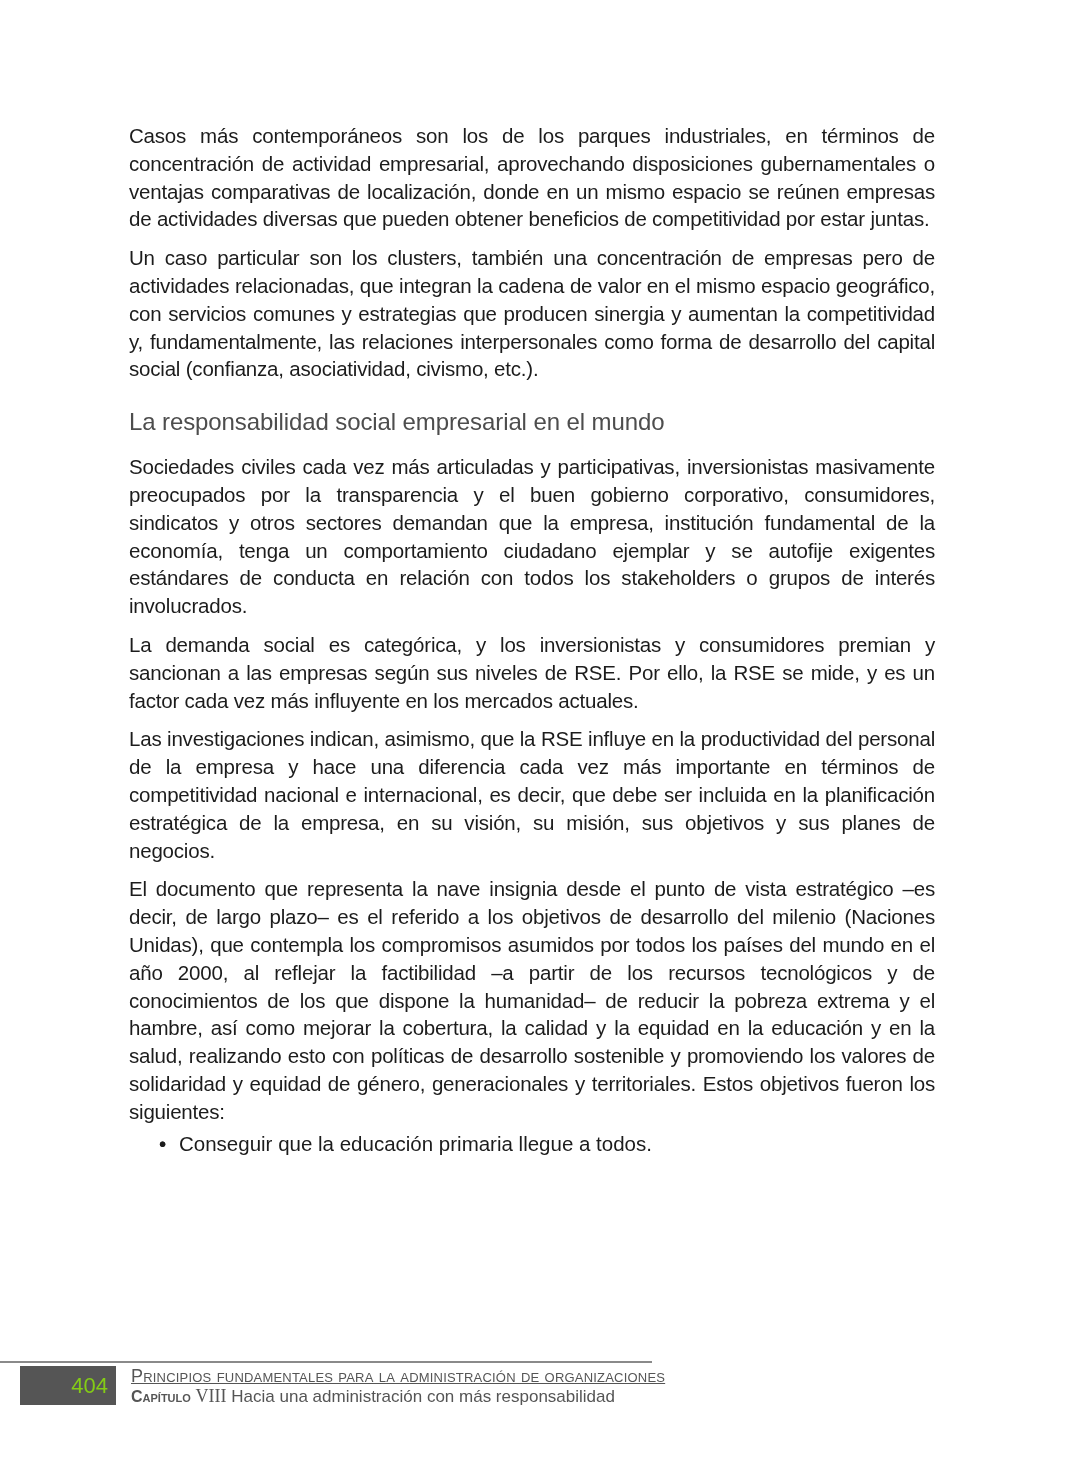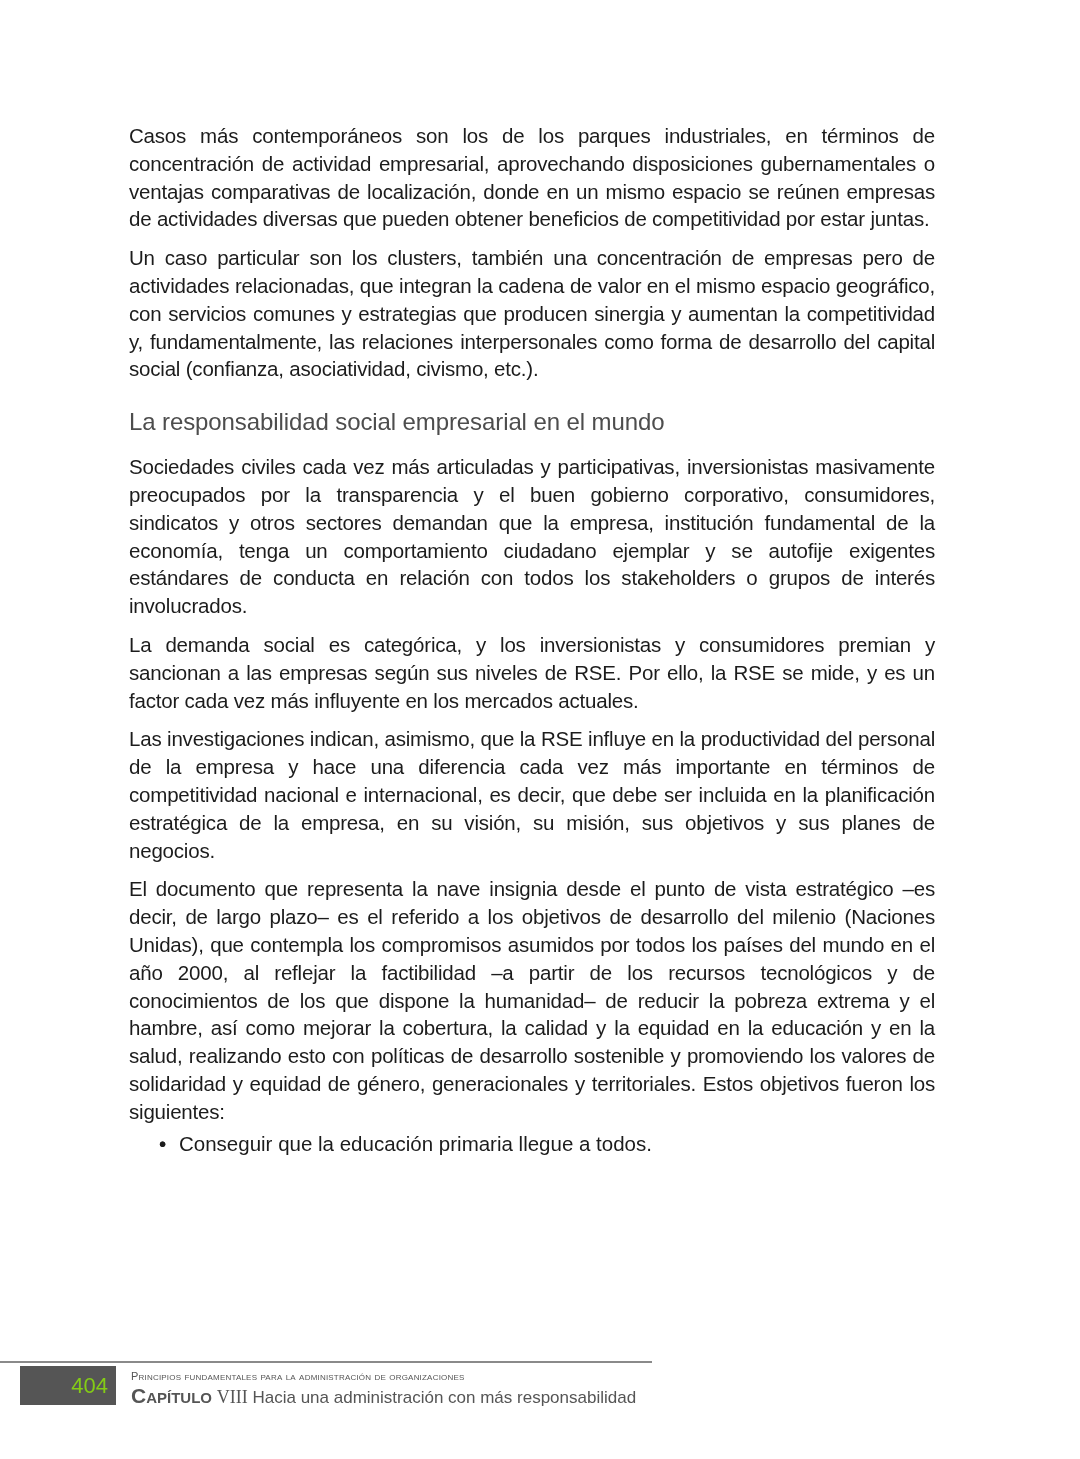--- a/index.html
+++ b/index.html
@@ -11,24 +11,24 @@
   h2 { margin: 22px 0 14px 0; font-size: 24px; line-height: 34px; color: #4d4d4d;
        font-weight: normal; letter-spacing: -0.1px; }
   ul { list-style: none; margin: 2px 0 0 0; padding: 0 0 0 30px; }
   li { font-size: 20.5px; line-height: 31px; position: relative; padding-left: 20px; }
   li .bullet { position: absolute; left: 0; top: 0; }
   .footer-rule { position: absolute; left: 0; top: 1361px; width: 652px; height: 2px; background: #8a8a8a; }
   .page-box { position: absolute; left: 0; top: 1366px; width: 96px; height: 39px; background: #555555;
               color: #84cc16; font-size: 22px; line-height: 39px; text-align: right; box-sizing: border-box;
               padding-right: 8px; margin-left: 20px; }
   .footer-text { position: absolute; left: 131px; top: 1367px; }
-  .footer-book { font-size: 11px; color: #555; font-variant: small-caps; letter-spacing: 0.2px; line-height: 18px;
-                 font-variant: small-caps; text-transform: none; }
+  .footer-book { font-size: 18px; color: #555; font-variant: small-caps; letter-spacing: 0.2px; line-height: 18px;
+                 font-variant: small-caps; text-transform: none; text-decoration: underline; }
   .footer-chapter { font-size: 17px; color: #555; line-height: 22px; }
-  .footer-chapter .cap { font-variant: small-caps; font-weight: bold; font-size: 21px; text-align: right; }
+  .footer-chapter .cap { font-variant: small-caps; font-weight: bold; font-size: 16px; text-align: right; }
   .footer-chapter .roman { font-family: "Liberation Serif", serif; font-weight: normal; font-size: 18px; }
 </style>
 </head>
 <body>
 
 <div class="content">
   <p>Casos más contemporáneos son los de los parques industriales, en términos de concentración de actividad empresarial, aprovechando disposiciones gubernamentales o ventajas comparativas de localización, donde en un mismo espacio se reúnen empresas de actividades diversas que pueden obtener beneficios de competitividad por estar juntas.</p>
   <p>Un caso particular son los clusters, también una concentración de empresas pero de actividades relacionadas, que integran la cadena de valor en el mismo espacio geográfico, con servicios comunes y estrategias que producen sinergia y aumentan la competitividad y, fundamentalmente, las relaciones interpersonales como forma de desarrollo del capital social (confianza, asociatividad, civismo, etc.).</p>
 
   <h2>La responsabilidad social empresarial en el mundo</h2>

